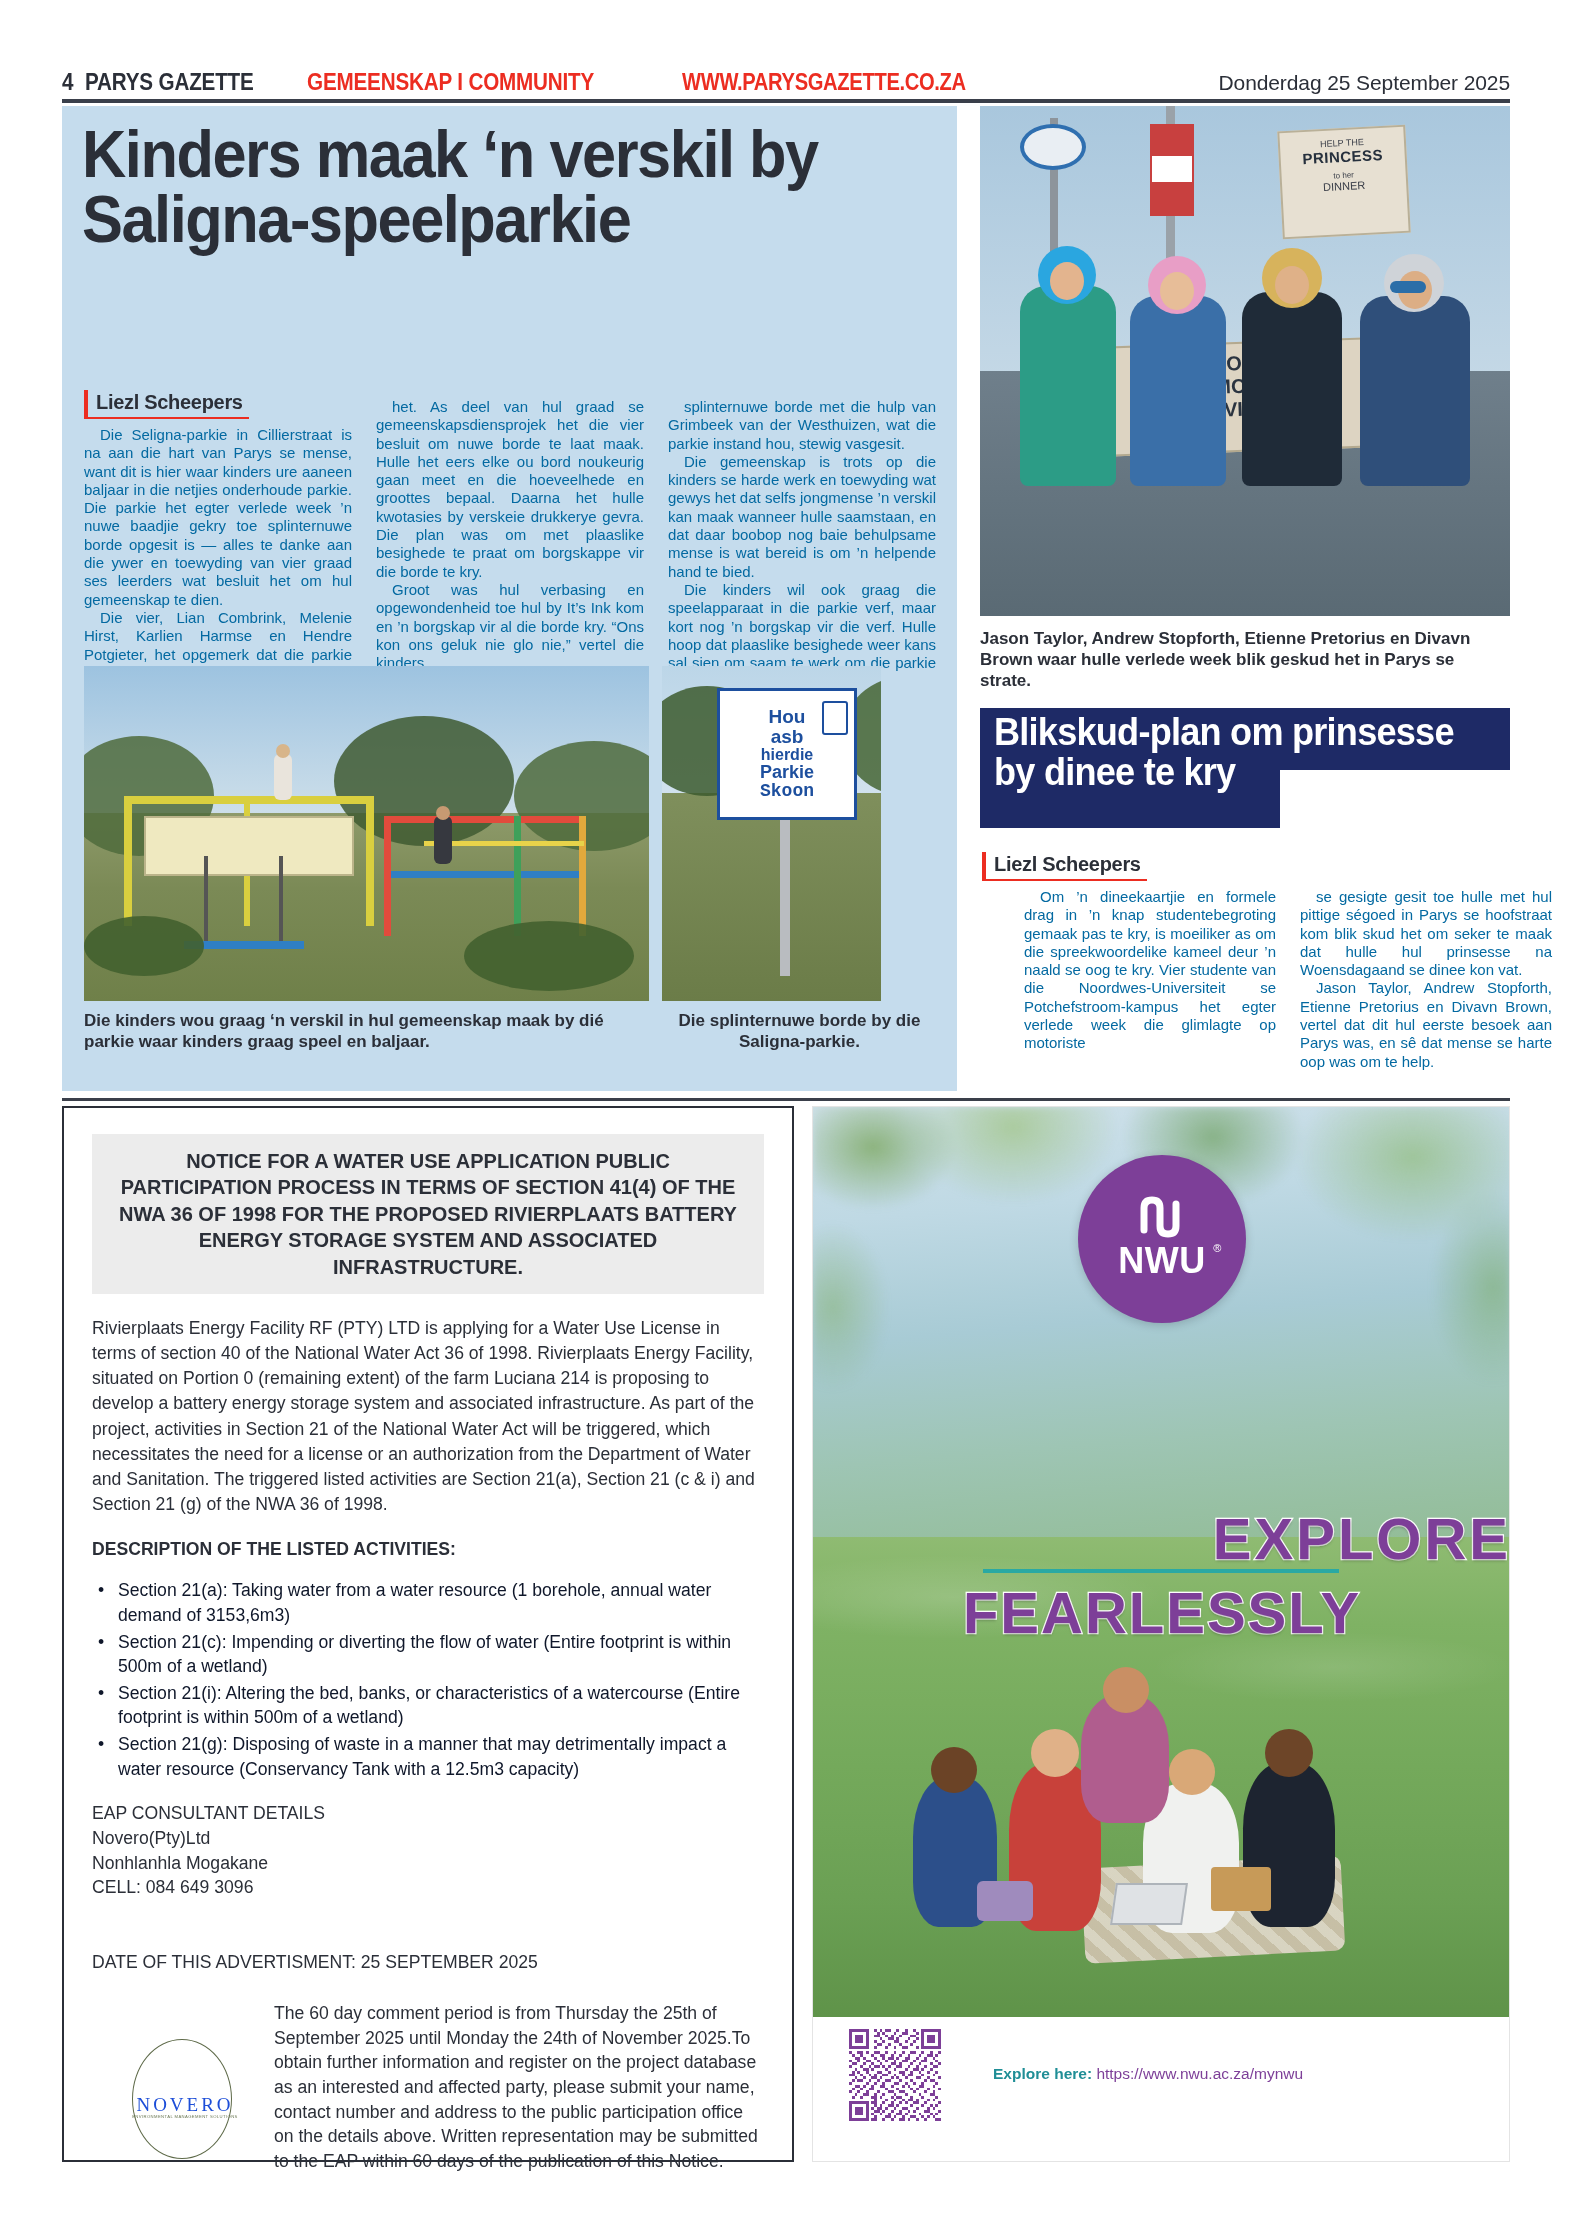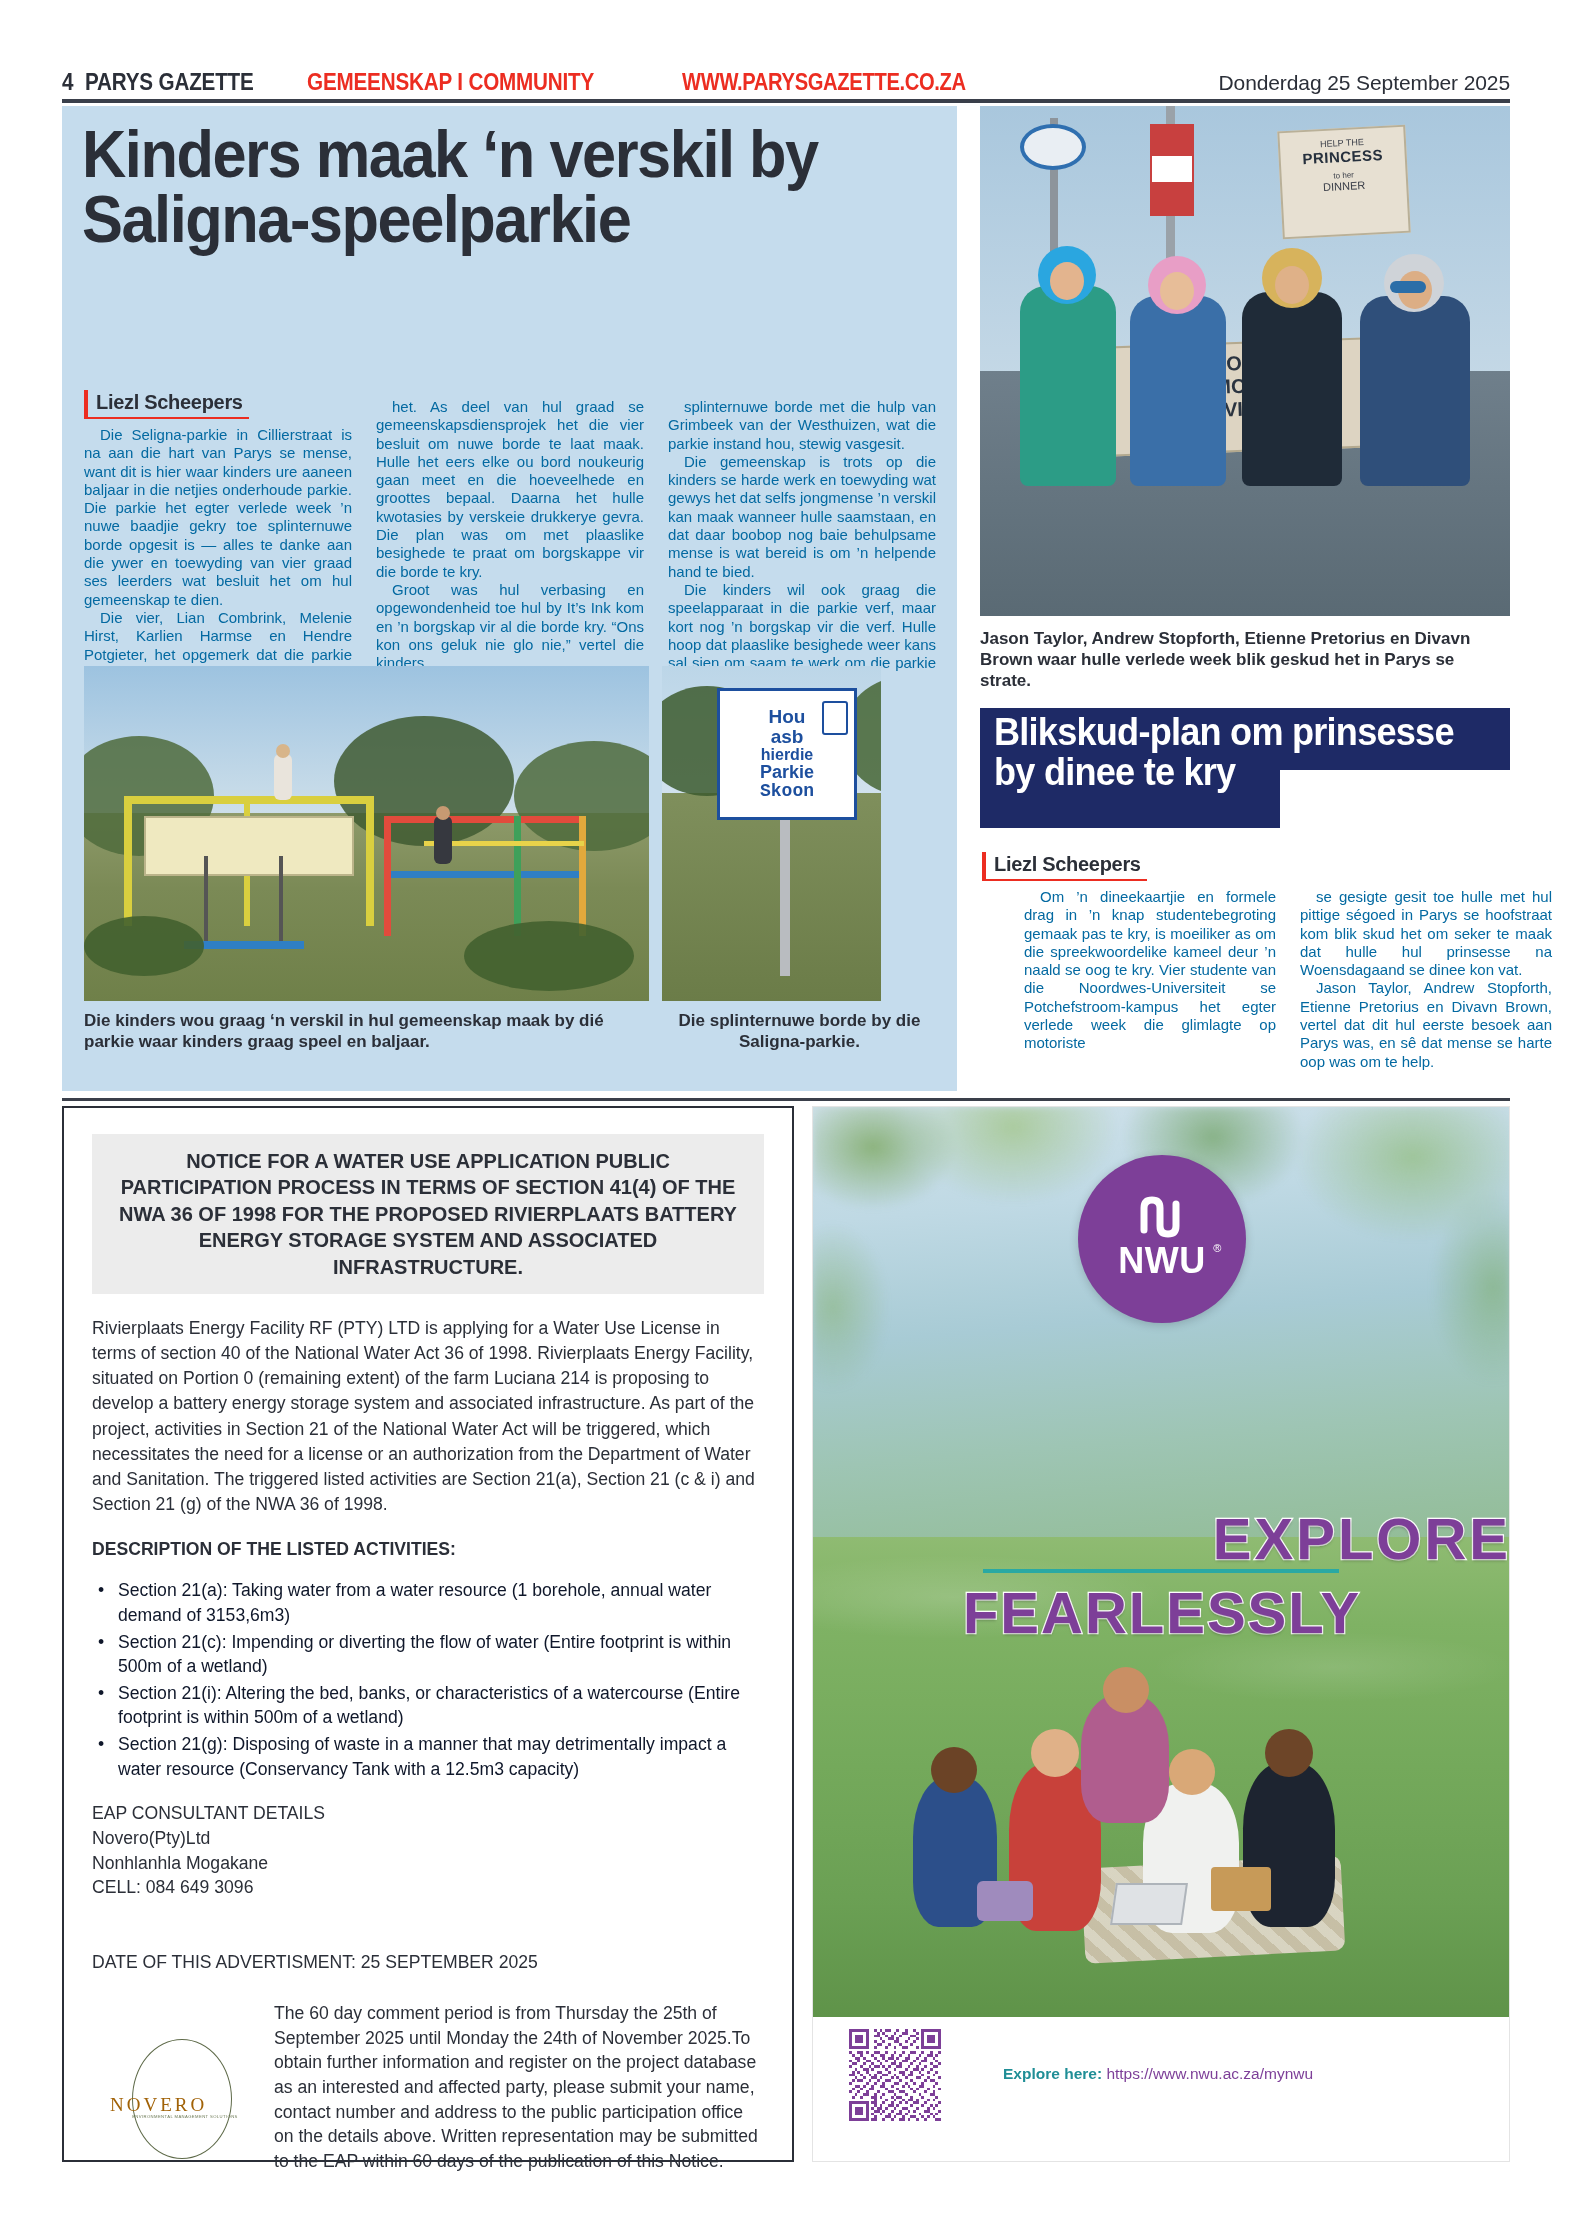--- a/index.html
+++ b/index.html
@@ -177,22 +177,22 @@
   .final-wrap { margin-top: 26px; position: relative; }
   .novero-logo {
     float: left; width: 120px; height: 125px; margin: 38px 22px 0 40px;
     position: relative;
   }
   .novero-ellipse {
     position: absolute; left: 0; top: 0; width: 100px; height: 120px;
     border: 1.5px solid #5f6b4a; border-radius: 50%;
   }
   .novero-word {
-    position: absolute; left: -22px; top: 52px; width: 150px; text-align: left;
-    font-size: 19px; letter-spacing: 3px; color: #a16207;
+    position: absolute; left: -22px; top: 52px; width: 150px; text-align: center;
+    font-size: 19px; letter-spacing: 3px; color: #1d4ed8;
     font-family: "Liberation Serif", serif;
   }
   .novero-tag {
     position: absolute; left: -22px; top: 75px; width: 150px; text-align: center;
     font-size: 4.2px; letter-spacing: 0.4px; color: #6d7a56;
   }
   .final-text { font-size: 17.6px; line-height: 1.40; color: #2b2f38; }
 
   
   .nwu {
@@ -274,21 +274,21 @@
   }
   .person { position: absolute; border-radius: 40% 40% 30% 30%; }
   .nwu-footer {
     position: absolute; left: 0; top: 910px; width: 698px; height: 146px;
     background: #ffffff;
   }
   .qr {
     position: absolute; left: 36px; top: 12px; width: 92px; height: 92px;
   }
   .explore-line {
-    position: absolute; left: 190px; top: 48px;
+    position: absolute; left: 180px; top: 48px;
     font-size: 15.5px; color: #7d3f98;
   }
   .explore-lbl { font-weight: 700; color: #1f8e96; }
 
   
   .scene { position: absolute; inset: 0; }
   .sky2 { position:absolute; left:0; top:0; width:100%; height:46%;
           background: linear-gradient(180deg,#9dc3e0 0%, #b9d3e6 55%, #cfe0ea 100%); }
   .ground2 { position:absolute; left:0; top:44%; width:100%; height:56%;
              background: linear-gradient(180deg,#8e9a6a 0%, #7b8a56 40%, #6f8049 100%); }

